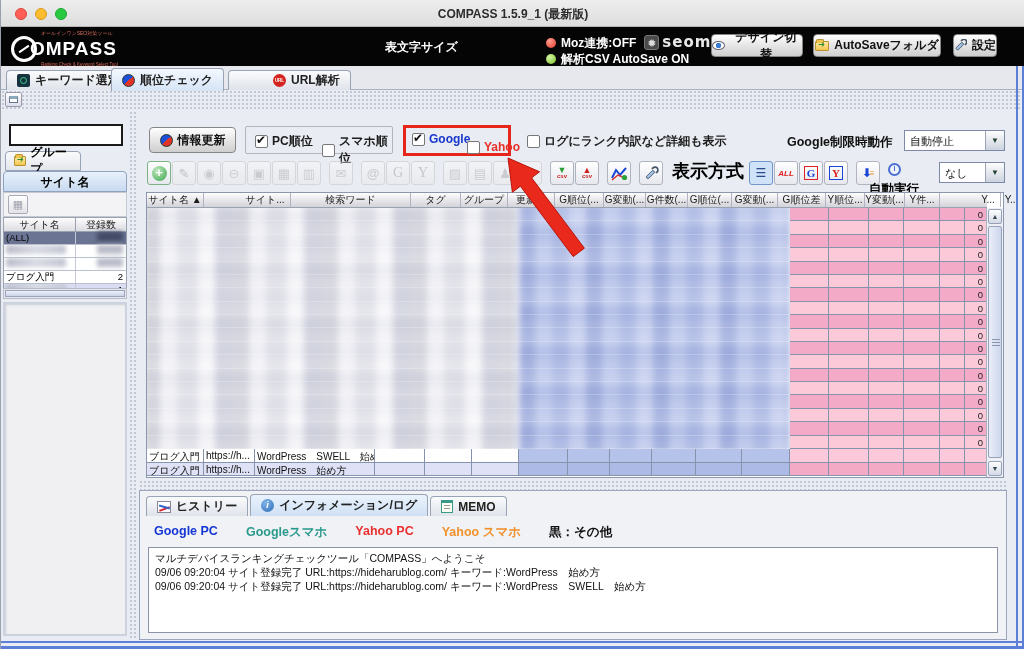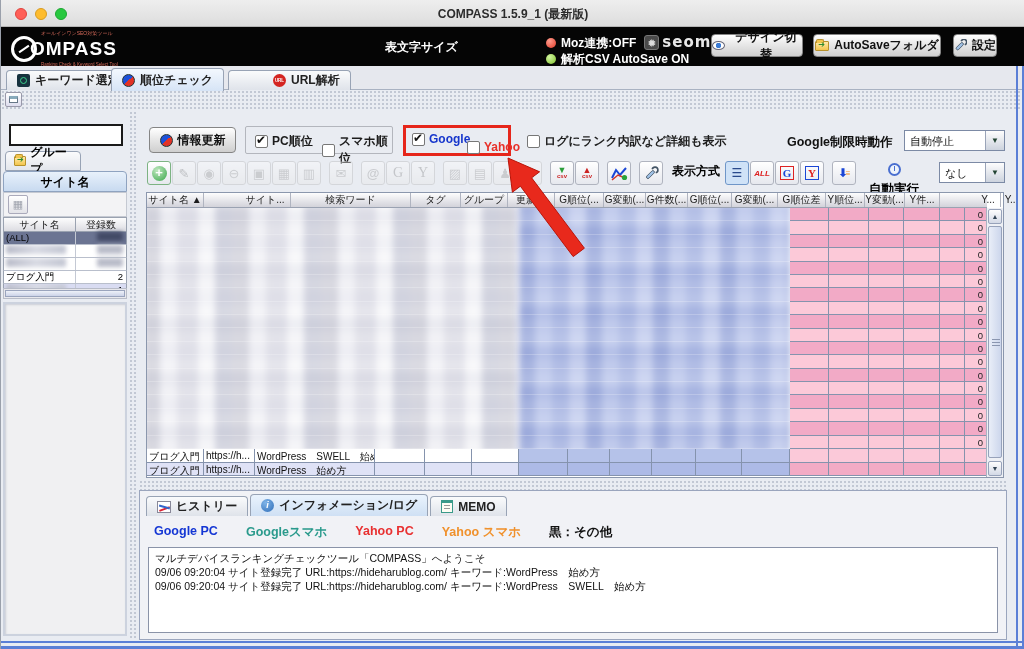--- a/index.html
+++ b/index.html
@@ -105,21 +105,21 @@
   .iconrow { position:absolute; left:146px; top:160px; height:26px; display:flex; align-items:center; }
   .ibtn { width:24px; height:24px; margin-right:1px; background:linear-gradient(#ffffff,#e6e8ee); border:1px solid #b0b4bf; border-radius:3px;
     display:flex; align-items:center; justify-content:center; font-size:13px; position:relative; }
   .ibtn.dis { opacity:.38; filter:grayscale(1); }
   .ibtn.en-add { border-color:#7db383; }
   .isep { width:7px; }
   .circle-g { width:15px; height:15px; border-radius:50%; background:radial-gradient(circle at 35% 30%,#bfe8bf,#3aa64a); color:#fff; font-weight:bold; font-size:13px; line-height:14px; text-align:center; }
   .csvic { display:flex; flex-direction:column; align-items:center; line-height:6px; }
   .csvic .ar { font-size:9px; }
   .csvic .tx { font-size:6px; font-weight:bold; }
-  .viewlbl { font-size:12px; font-weight:bold; margin:0 5px 4px 8px; }
+  .viewlbl { font-size:18px; font-weight:bold; margin:0 5px 4px 8px; }
   .vbtn { width:24px; height:24px; margin-right:1px; background:linear-gradient(#ffffff,#e6e8ee); border:1px solid #b0b4bf; border-radius:3px;
     display:flex; align-items:center; justify-content:center; }
   .vbtn.sel { background:#cfe2f7; border-color:#6f96c8; }
   .autorun { position:absolute; left:868px; top:163px; display:flex; align-items:center; gap:5px; font-size:12.5px; font-weight:bold;flex-direction:column; }
   .clock { width:13px; height:13px; border-radius:50%; border:2px solid #4a6fd0; position:relative; background:#eef4fb; }
   .clock:after { content:""; position:absolute; left:4px; top:1px; width:1.5px; height:5px; background:#4a6fd0; }
 
   
   .mtable { left:145px; top:192px; width:858px; height:286px; background:#fff; border:1px solid #8b97ad; }
   .thead { position:absolute; left:0; top:0; width:840px; height:15px; display:flex; background:linear-gradient(#fdfdfd,#dfdfe5 70%,#d3d3da); border-bottom:1px solid #9aa2b2; }

